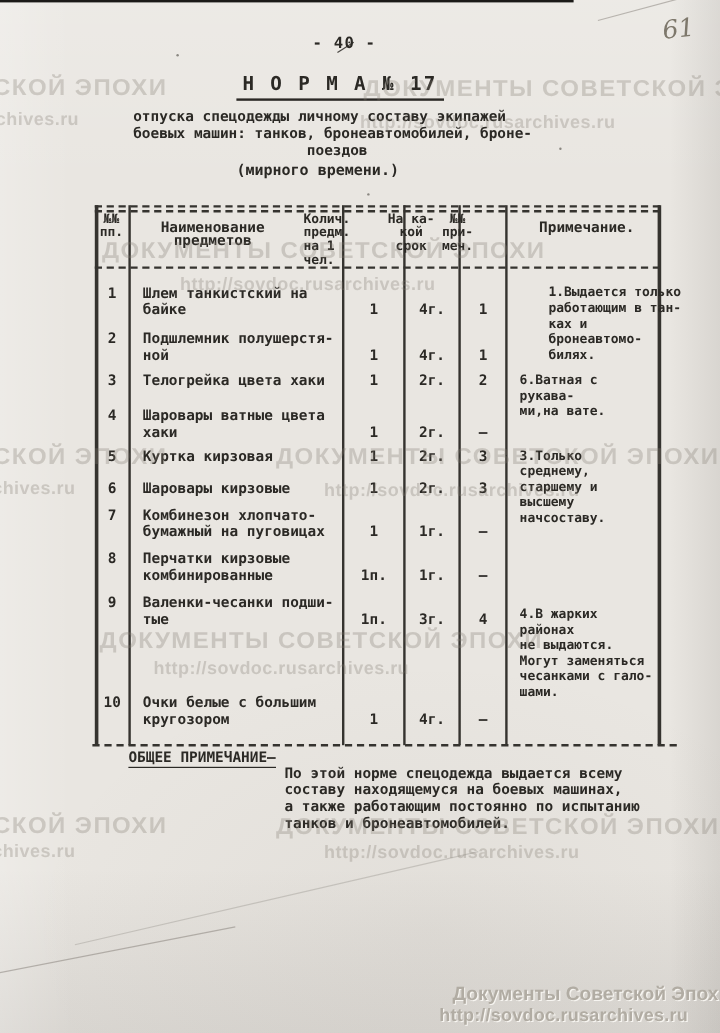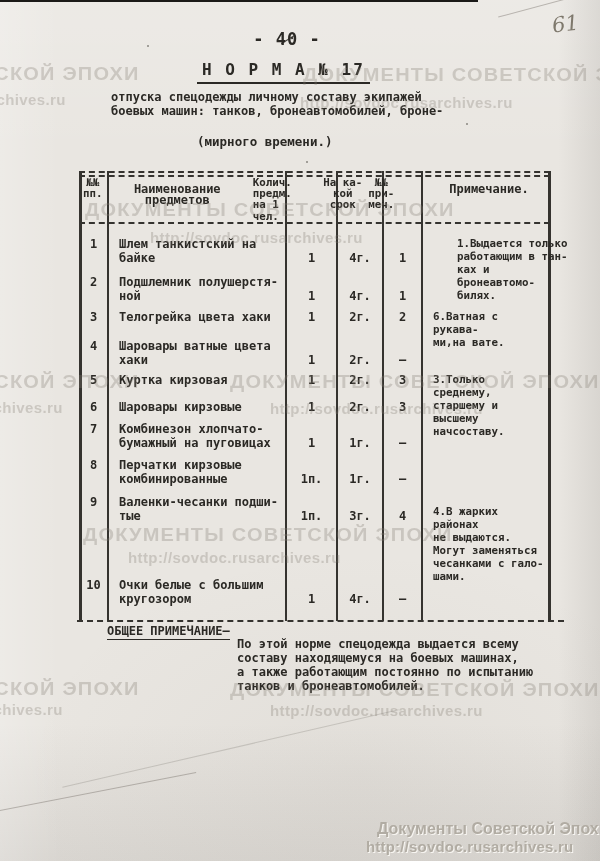--- a/index.html
+++ b/index.html
@@ -19,21 +19,21 @@
   .top-edge{position:absolute;left:0;top:0;width:478px;height:2px;background:#1b1a18;}
   .crease{position:absolute;height:0;border-top:1px solid rgba(120,114,106,.45);}
   .crease-tr{left:497px;top:7px;width:74px;transform:rotate(-15deg);}
   .crease-bl1{left:-12px;top:792px;width:210px;transform:rotate(-11deg);}
   .crease-bl2{left:58px;top:748px;width:345px;transform:rotate(-13deg);border-top-color:rgba(120,114,106,.28);}
   .speck{position:absolute;width:2px;height:2px;border-radius:50%;background:rgba(60,56,50,.55);}
   
   .handwritten{position:absolute;left:552px;top:12px;font-family:"DejaVu Serif",serif;
     font-style:italic;font-size:21px;color:#7e786c;transform:rotate(-7deg);font-weight:normal;}
   
-  .pagenum{position:absolute;left:0;right:26px;top:29px;text-align:center;font-size:17px;font-weight:bold;letter-spacing:1px;}
+  .pagenum{position:absolute;left:0;right:26px;top:29px;text-align:center;font-size:13px;font-weight:bold;letter-spacing:1px;}
   .pagenum-strike{position:absolute;left:280px;top:39px;width:16px;height:0;border-top:1.5px solid rgba(43,41,37,.85);transform:rotate(-32deg);}
   .title{position:absolute;left:197px;top:60px;}
   .title span{display:inline-block;font-size:16px;font-weight:bold;letter-spacing:2px;
     border-bottom:2px solid #2b2925;padding:0 5px 3px 5px;}
   .subtitle12{position:absolute;left:111px;top:90px;font-size:12px;line-height:14px;font-weight:bold;white-space:pre-line;}
   .subtitle3{position:absolute;left:111px;top:118px;width:340px;text-align:center;font-size:12px;font-weight:bold;}
   .season{position:absolute;left:197px;top:134px;font-size:12.5px;font-weight:bold;}
   
   .vline{position:absolute;top:171px;height:450px;width:2px;background:#35332f;}
   .v0{left:79px;width:2.5px;} .v1{left:107px;} .v2{left:285px;} .v3{left:336px;}
@@ -108,20 +108,21 @@
   <div class="speck" style="left:466px;top:123px;"></div>
 
   <div class="handwritten">61</div>
   <div class="pagenum ink">- 40 -</div>
   <div class="pagenum-strike"></div>
   <div class="title">
     <span>Н О Р М А  № 17</span>
   </div>
   <div class="subtitle12 ink">отпуска спецодежды личному составу экипажей
 боевых машин: танков, бронеавтомобилей, броне-</div>
+  <div class="subtitle3 ink">поездов</div>
   <div class="season ink">(мирного времени.)</div>
 
   <div class="vline v0"></div>
   <div class="vline v1"></div>
   <div class="vline v2"></div>
   <div class="vline v3"></div>
   <div class="vline v4"></div>
   <div class="vline v5"></div>
   <div class="vline v6"></div>
   <div class="hline ht1"></div>

